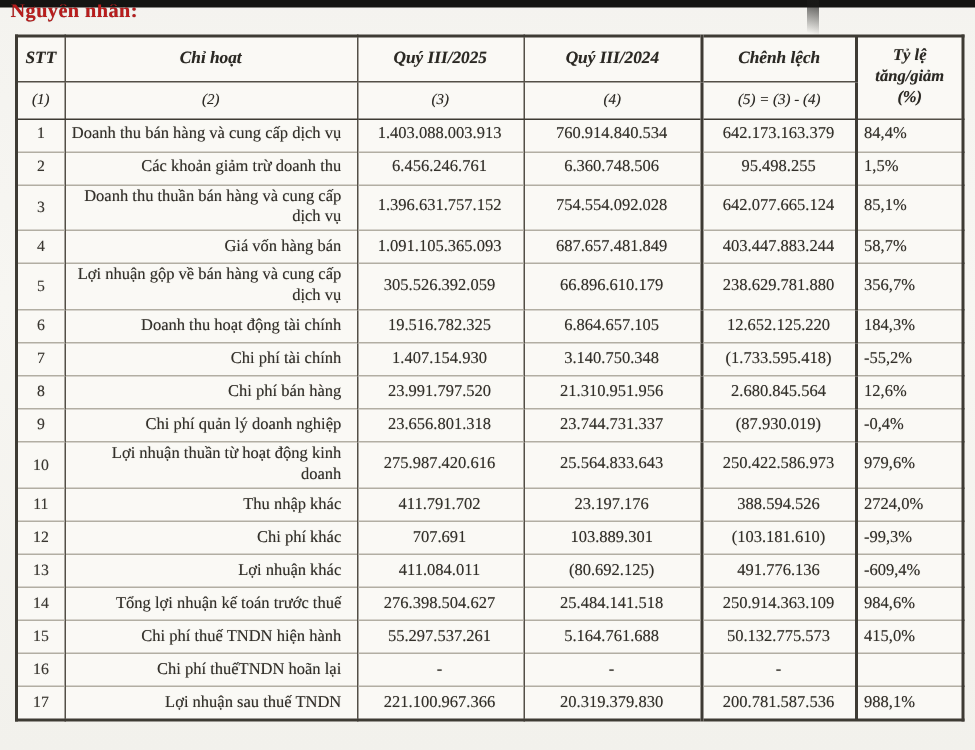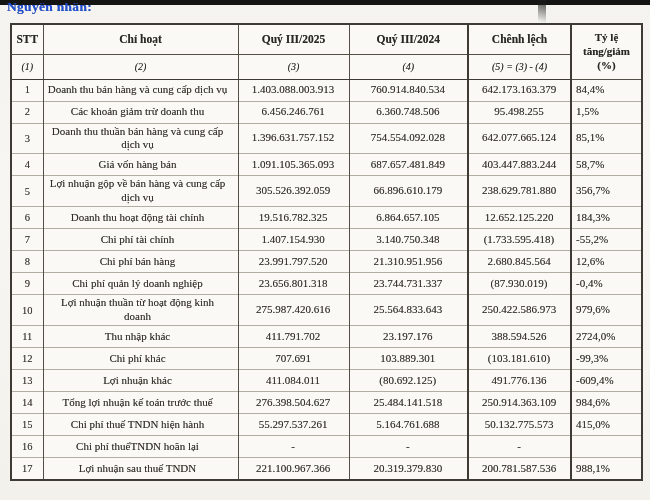--- a/index.html
+++ b/index.html
@@ -25,21 +25,21 @@
   .heading-clip {
     position: absolute; top: 3px; left: 7px;
     height: 14px; overflow: hidden;
   }
   .heading-clip span {
     display: block;
     margin-top: -4px;
     font-weight: bold;
     font-size: 13.5px;
     letter-spacing: .3px;
-    color: #1d4ed8;
+    color: #b91c1c;
     text-shadow: 0 0 .5px rgba(35,33,29,.55);
   }
   table.fin {
     position: absolute; top: 23px; left: 10px;
     width: 631px;
     border-collapse: collapse;
     table-layout: fixed;
     background: #faf9f5;
     border: 2px solid #3e3b34;
     font-size: 11px;
@@ -50,20 +50,21 @@
     border-right: 1px solid #534f47;
     padding: 1px 4px;
     overflow: hidden;
   }
   thead th {
     font-weight: bold;
     text-align: center;
     vertical-align: middle;
     font-size: 11.5px;
     color: #2a2823;
+    font-style: italic;
   }
   thead tr.hdr { height: 30px; }
   thead tr.sub { height: 25px; }
   thead tr.hdr th { border-bottom: 1px solid #534f47; }
   thead tr.sub th {
     font-weight: normal;
     font-style: italic;
     font-size: 10px;
     border-bottom: 1.5px solid #3e3b34;
   }
@@ -76,21 +77,21 @@
   .td-cl { border-left: 2px solid #3e3b34 !important; border-right: 2px solid #3e3b34 !important; }
   tbody tr { height: 22px; }
   tbody td {
     border-top: 1px solid #b2aea3;
     vertical-align: middle;
     line-height: 1.27;
     color: #33302a;
   }
   tbody tr:first-child td { border-top: none; }
   td.td-stt { text-align: center; font-size: 10.5px; color: #3a3731; }
-  td.td-label { text-align: center; padding-left: 4px; padding-right: 10px; }
+  td.td-label { text-align: right; padding-left: 4px; padding-right: 10px; }
   td.td-num { text-align: center; padding-right: 5px; font-variant-numeric: tabular-nums; }
   td.td-pct { text-align: left; padding-right: 4px; }
 </style>
 </head>
 <body>
 
 <div class="scan-top-bar"></div>
 <div class="scan-top-smudge"></div>
 
 <div class="heading-clip">

